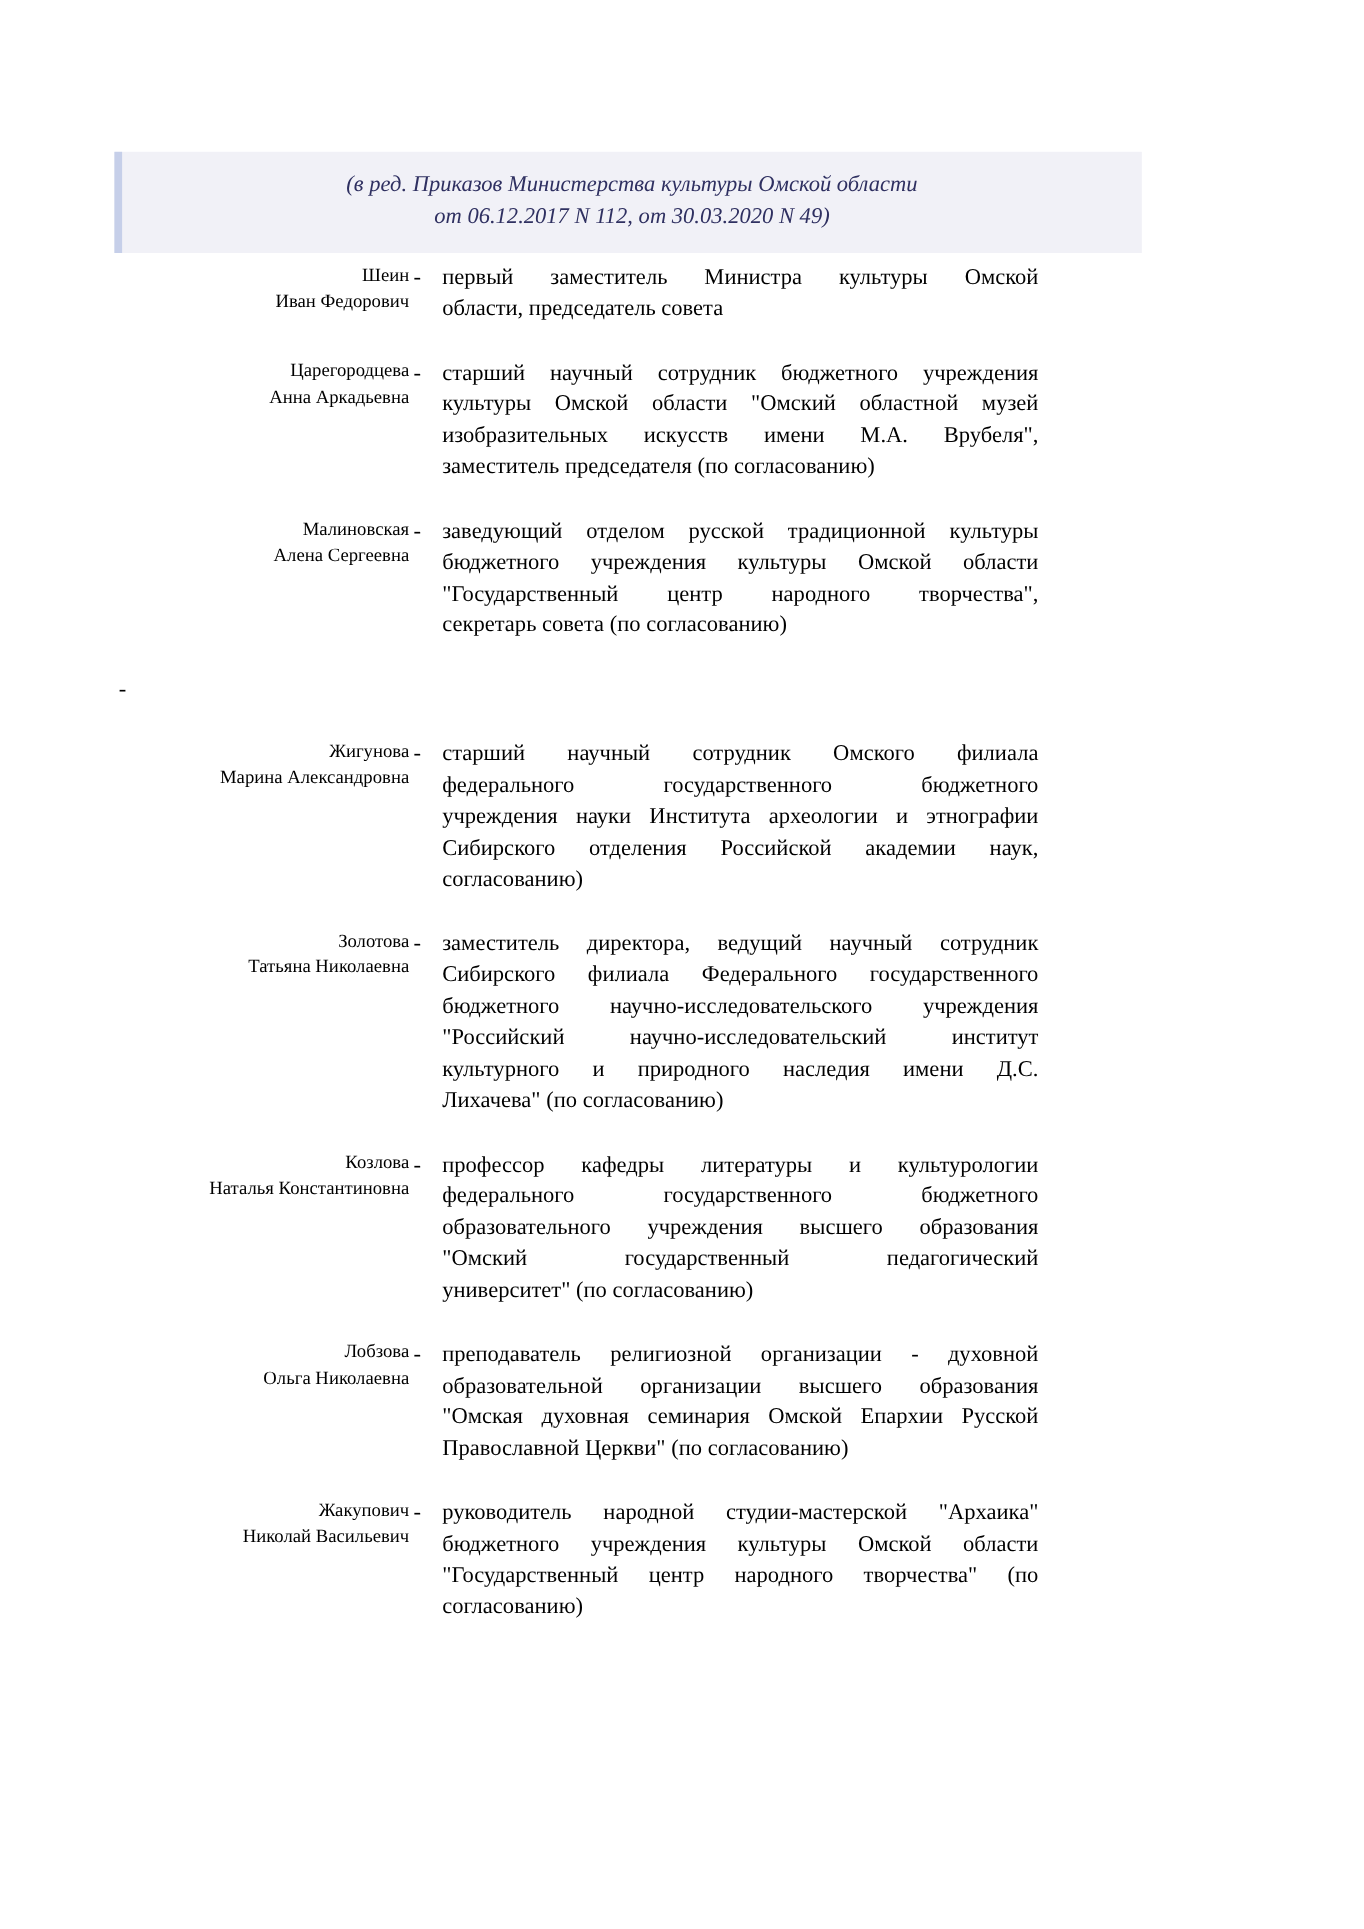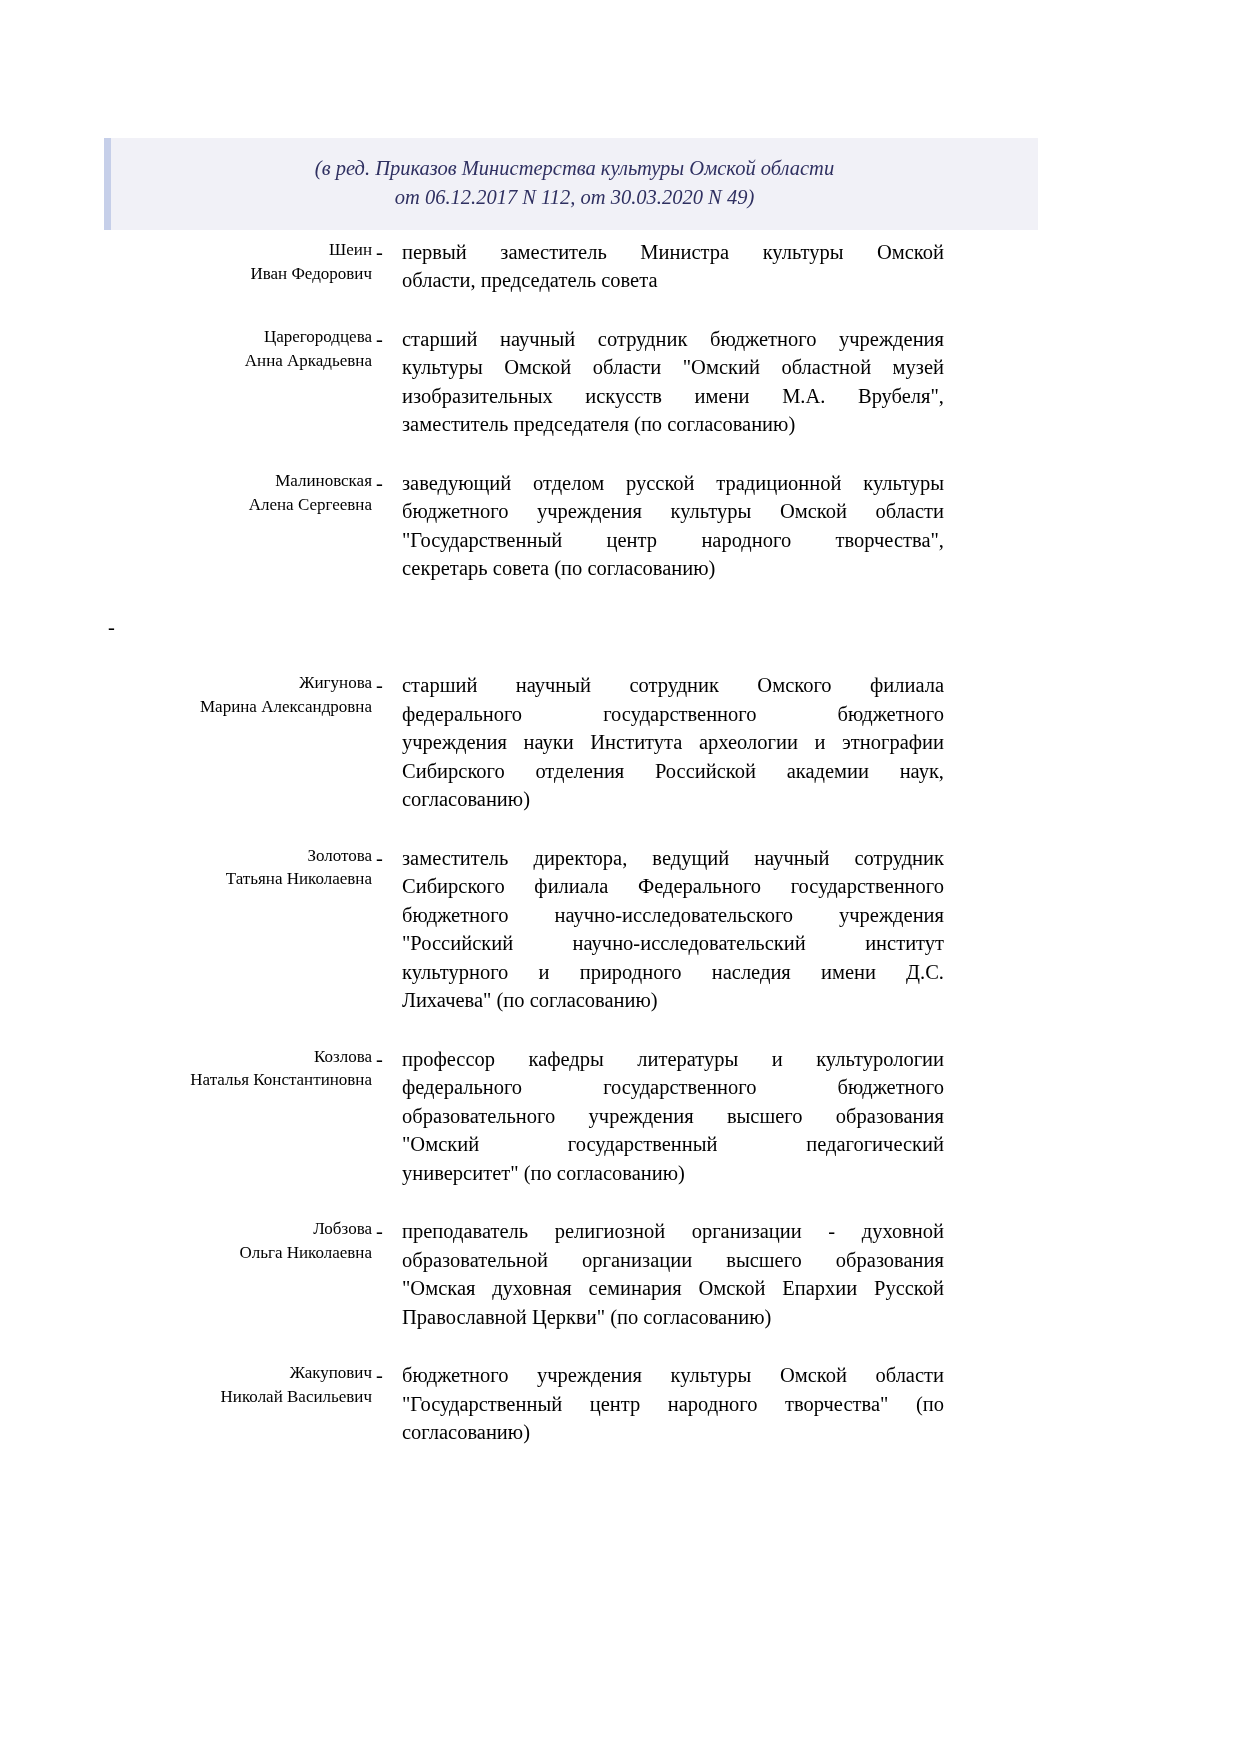--- a/index.html
+++ b/index.html
@@ -205,20 +205,21 @@
           <span class="jline last">Православной Церкви" (по согласованию)</span>
         </div>
       </div>
       <div class="entry">
         <div class="name-col">
           <span class="name-line">Жакупович</span>
           <span class="name-line">Николай Васильевич</span>
         </div>
         <div class="dash-col">-</div>
         <div class="desc-col">
+          <span class="jline">руководитель народной студии-мастерской "Архаика"</span>
           <span class="jline">бюджетного учреждения культуры Омской области</span>
           <span class="jline">"Государственный центр народного творчества" (по</span>
           <span class="jline last">согласованию)</span>
         </div>
       </div>
     </div>
 
 </div>
 
 </body></html>

